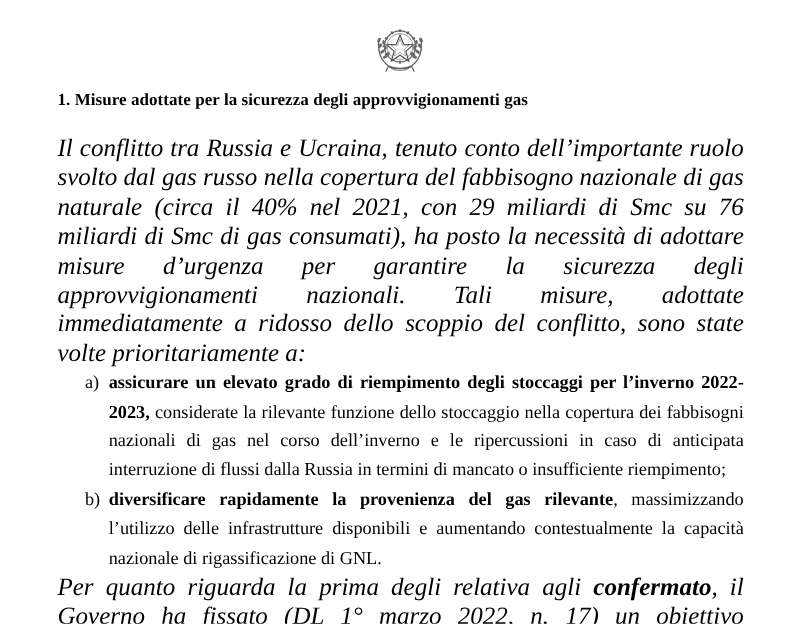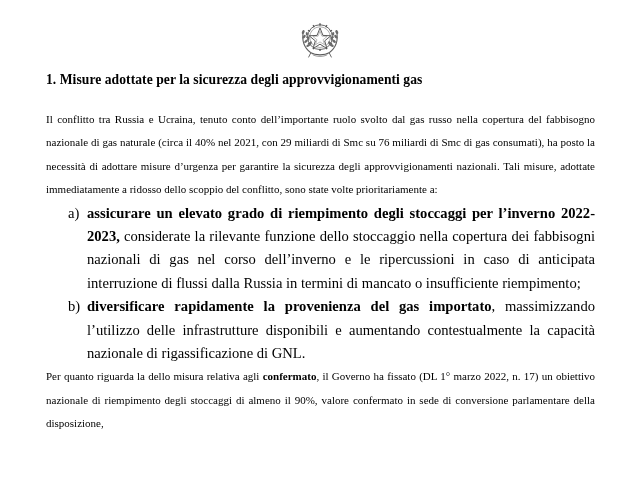--- a/index.html
+++ b/index.html
@@ -46,27 +46,28 @@
   h1.heading {
     font-size: 13.6px;
     font-weight: bold;
     margin: 0 0 19px 0;
     padding: 0;
     line-height: 1.25;
     letter-spacing: 0.05px;
     text-align: left;
   }
   p.para {
-    font-size: 11px;
+    font-size: 20px;
     line-height: 23.4px;
     margin: 0 0 0 0;
     padding: 0;
     text-align: justify;
     text-justify: inter-word;
     hyphens: none;
+    font-style: italic;
   }
   .list {
     margin: 0;
     padding: 0;
     list-style: none;
   }
   .list-item {
     position: relative;
     padding-left: 41px;
     font-size: 14.6px;
@@ -168,24 +169,24 @@
     <div class="list-block">
       <ul class="list">
 
         <li class="list-item">
           <span class="marker">a)</span>
           <b>assicurare un elevato grado di riempimento degli stoccaggi per l’inverno 2022- 2023,</b><span> considerate la rilevante funzione dello stoccaggio nella copertura dei fabbisogni nazionali di gas nel corso dell’inverno e le ripercussioni in caso di anticipata interruzione di flussi dalla Russia in termini di mancato o insufficiente riempimento;</span>
         </li>
 
         <li class="list-item">
           <span class="marker">b)</span>
-          <b>diversificare rapidamente la provenienza del gas importato</b><span>, massimizzando l’utilizzo delle infrastrutture disponibili e aumentando contestualmente la capacità nazionale di rigassificazione di GNL.</span>
+          <b>diversificare rapidamente la provenienza del gas rilevante</b><span>, massimizzando l’utilizzo delle infrastrutture disponibili e aumentando contestualmente la capacità nazionale di rigassificazione di GNL.</span>
         </li>
 
       </ul>
     </div>
 
     <p class="para tail-para">
-      <span>Per quanto riguarda la dello misura relativa agli </span><b>confermato</b><span>, il Governo ha fissato (DL 1° marzo 2022, n. 17) un obiettivo nazionale di riempimento degli stoccaggi di almeno il 90%, valore confermato in sede di conversione parlamentare della disposizione,</span>
+      <span>Per quanto riguarda la prima degli relativa agli </span><b>confermato</b><span>, il Governo ha fissato (DL 1° marzo 2022, n. 17) un obiettivo nazionale di riempimento degli stoccaggi di almeno il 90%, valore confermato in sede di conversione parlamentare della disposizione,</span>
     </p>
 
   </div>
 </div>
 
 </body></html>

